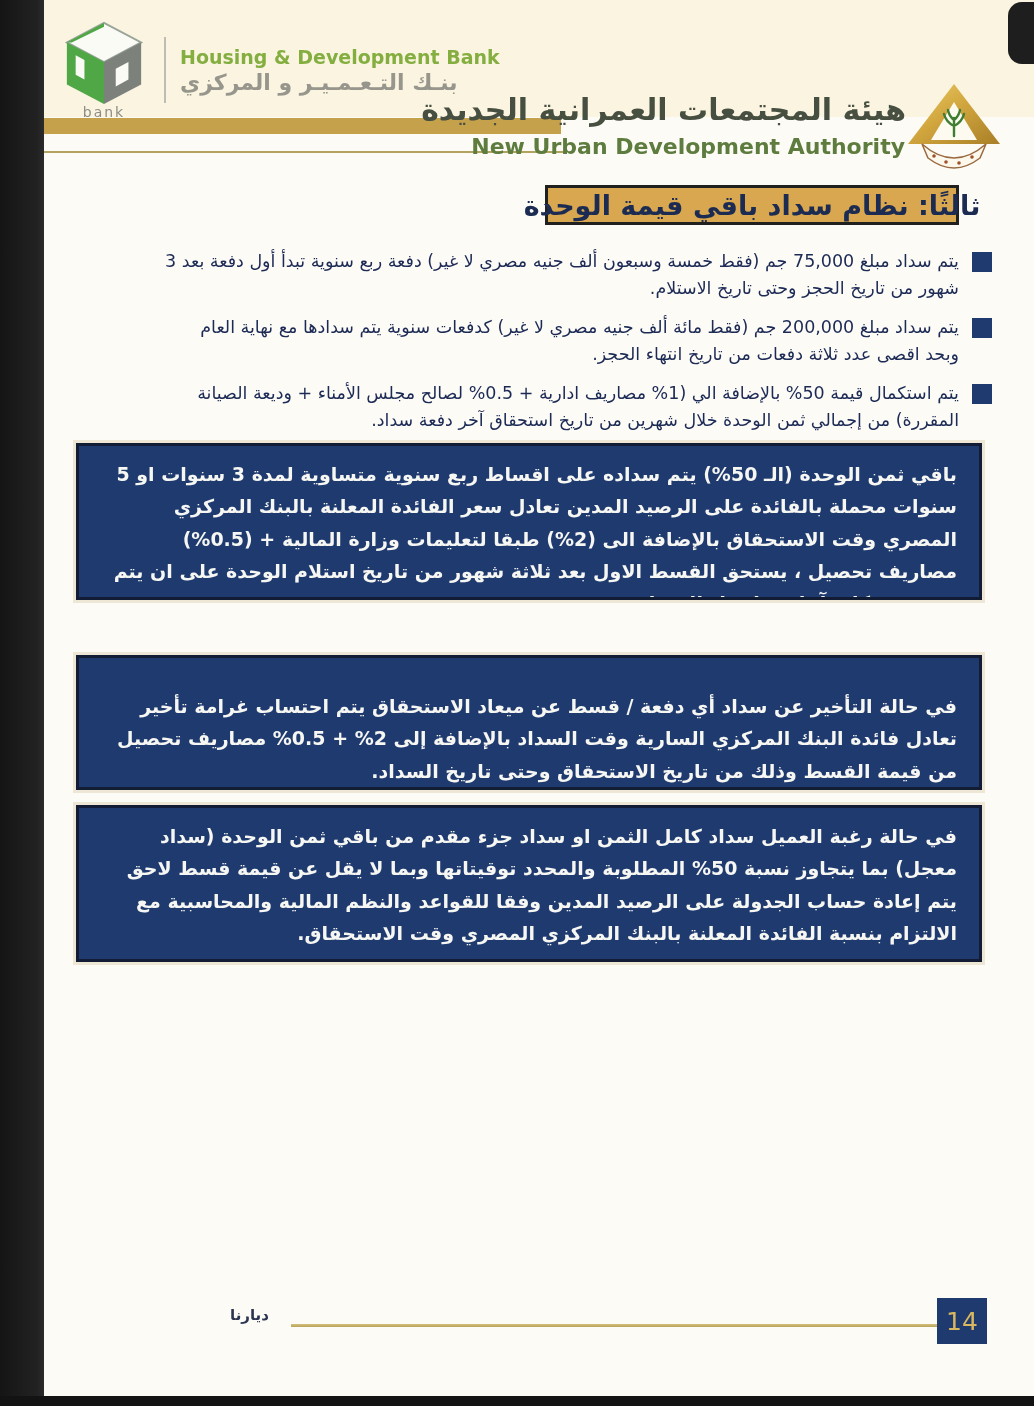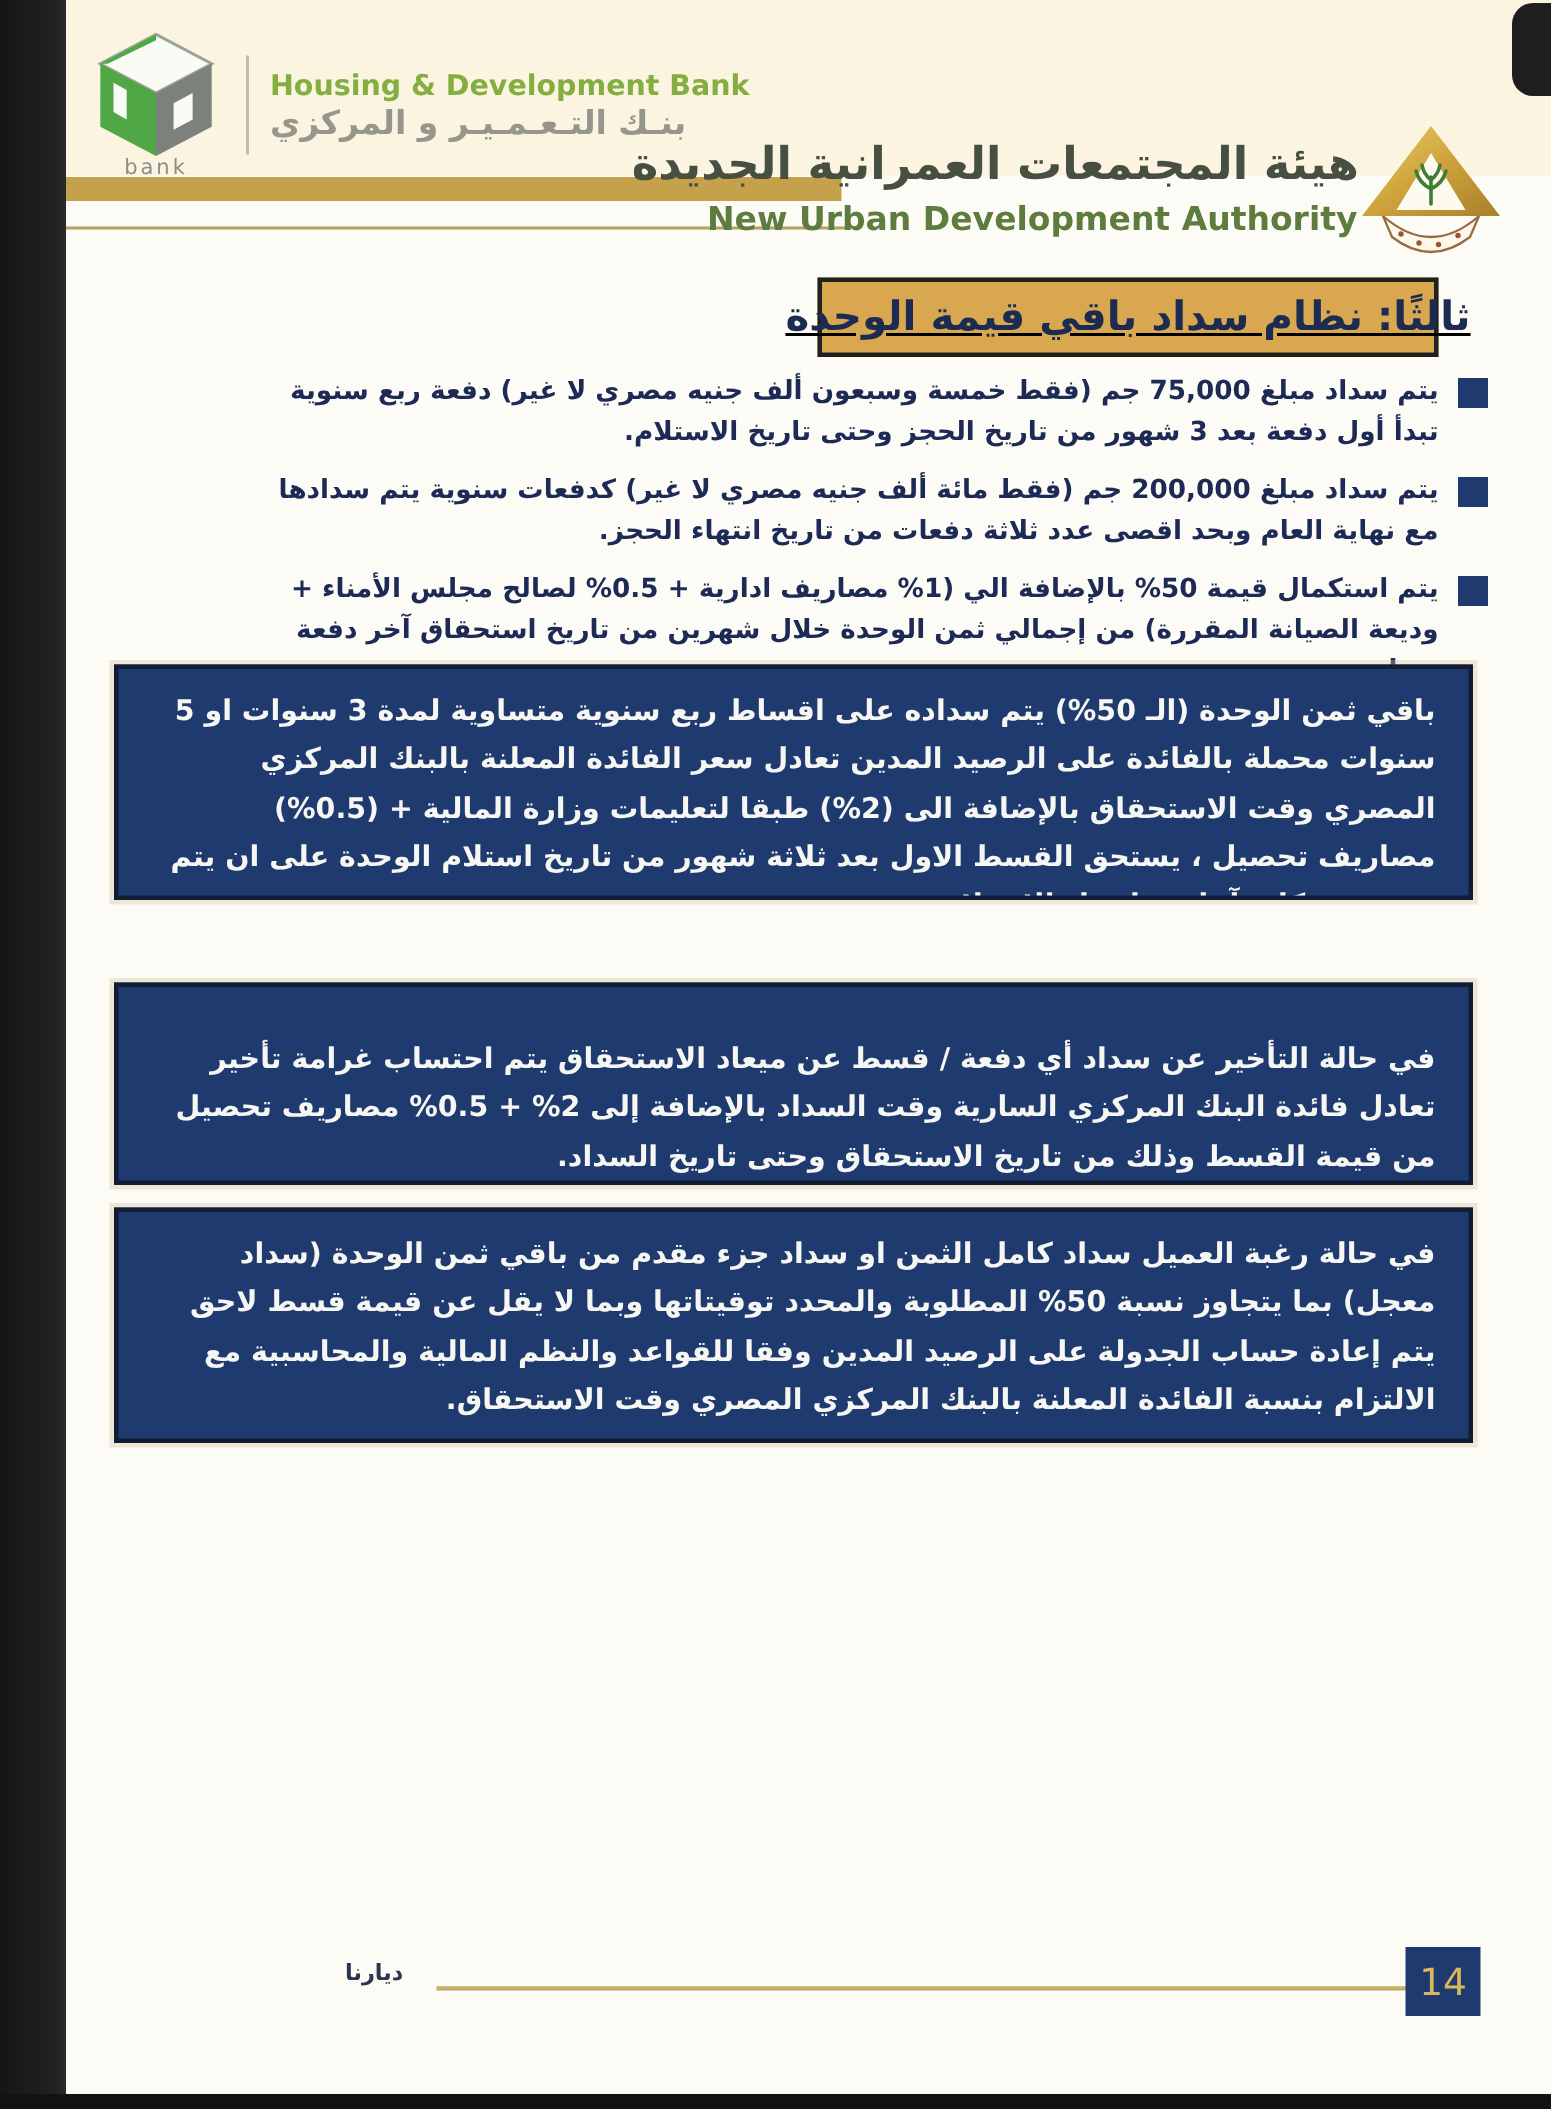--- a/index.html
+++ b/index.html
@@ -51,35 +51,35 @@
     position:absolute; right:128px; top:92px;
     font-size:30px; font-weight:bold; color:#474f41; direction:rtl; white-space:nowrap;
   }
   .nuca-en {
     position:absolute; right:129px; top:134px;
     font-size:22px; font-weight:bold; color:#5d7c3e; white-space:nowrap;
   }
   .nuca-logo { position:absolute; right:30px; top:82px; width:100px; height:110px; }
   
   .section-title-box {
-    position:absolute; left:501px; top:185px; width:414px; height:53px;
+    position:absolute; left:501px; top:185px; width:414px; height:40px;
     background:#d8a74f; border:3px solid #20201e;
-    display:flex; align-items:center; justify-content:center;text-decoration:underline;
+    display:flex; align-items:center; justify-content:center;
   }
   .section-title-text {
     font-size:27px; font-weight:bold; color:#1c2b52; direction:rtl; white-space:nowrap;
   }
   
   .bullet-list { position:absolute; left:120px; right:42px; top:248px; direction:rtl; }
   .bullet-item { display:flex; gap:13px; margin-bottom:13px; }
   .bullet-marker {
     flex:0 0 auto; width:20px; height:20px; margin-top:4px; background:#1e3a6f;
   }
   .bullet-text {
-    font-size:17.5px; font-weight:bold; color:#1c2a55;
+    font-size:17.5px; font-weight:normal; color:#1c2a55;
     line-height:1.52; text-align:right;
   }
   
   .info-box {
     position:absolute; left:32px; width:906px;
     background:#1e3a6f; border:3px solid #121c34;
     box-shadow:0 0 0 3px rgba(211,196,152,0.35);
     padding:12px 22px; direction:rtl; overflow:hidden;
   }
   .info-box p {

